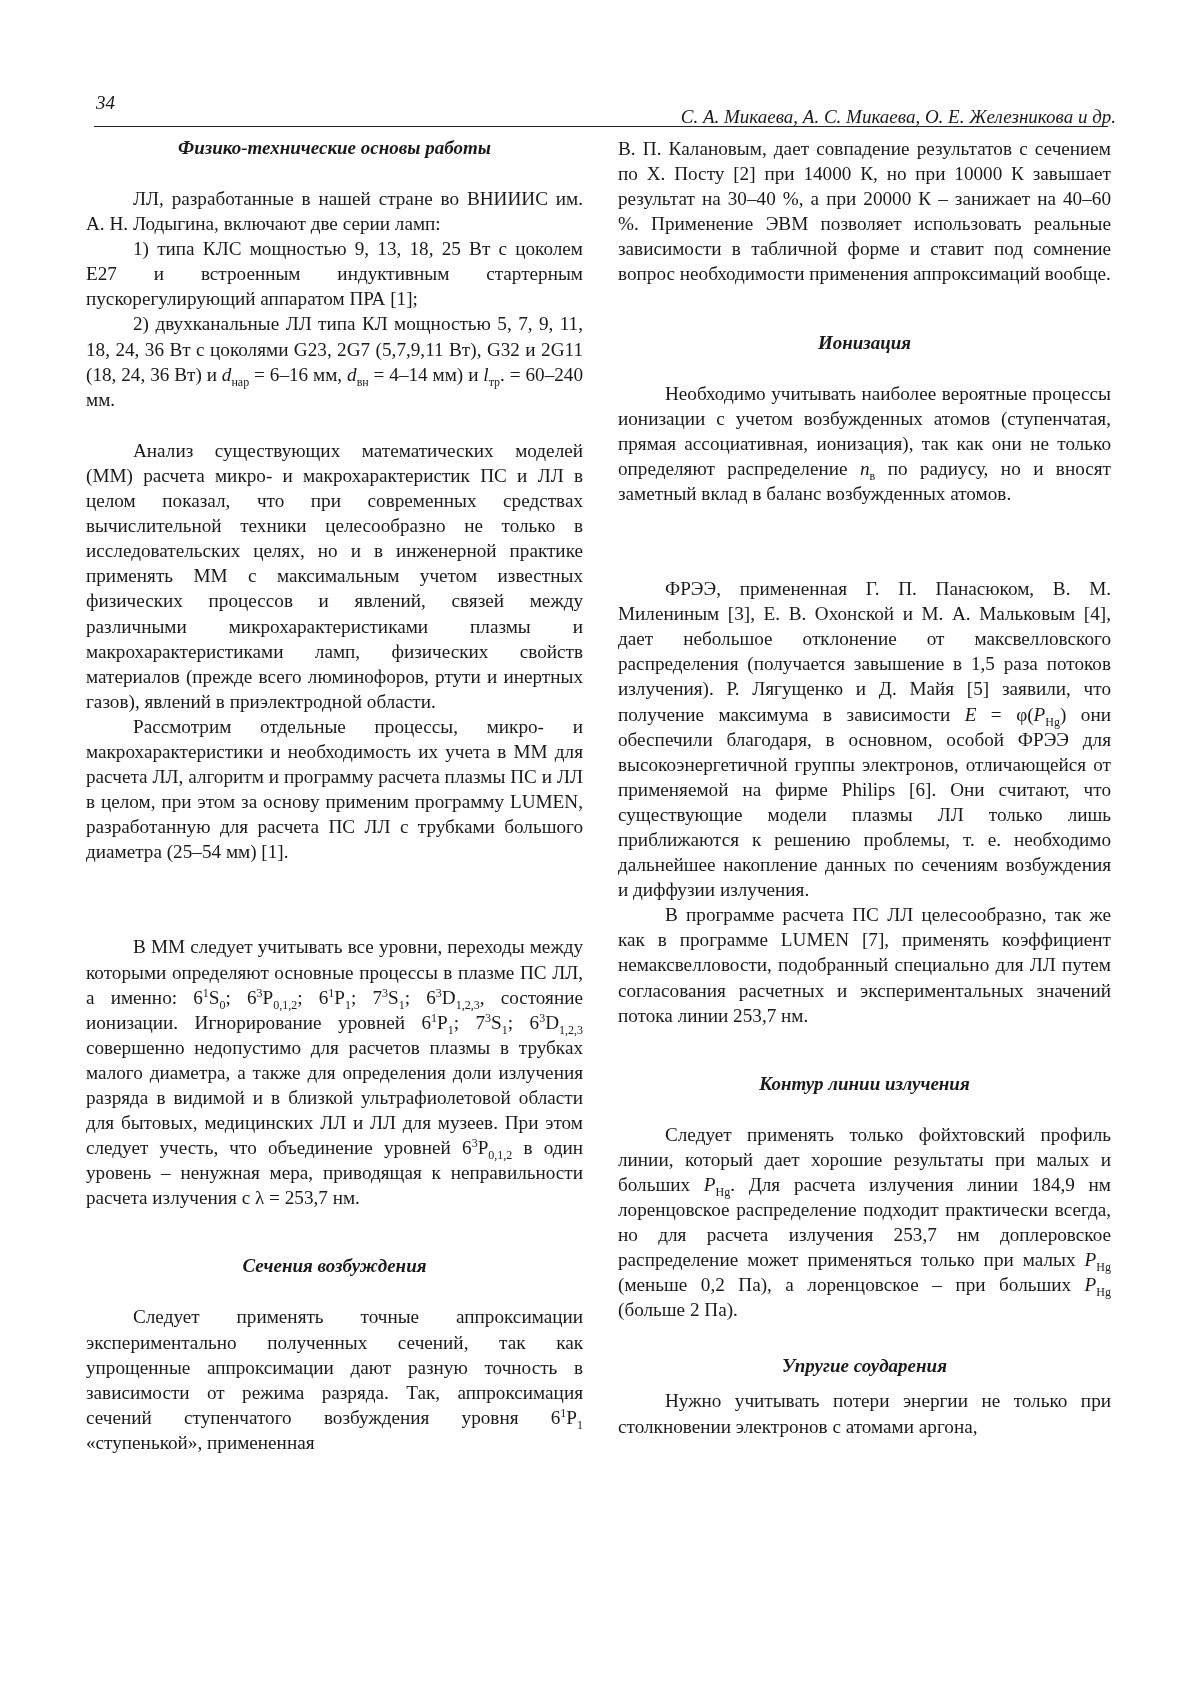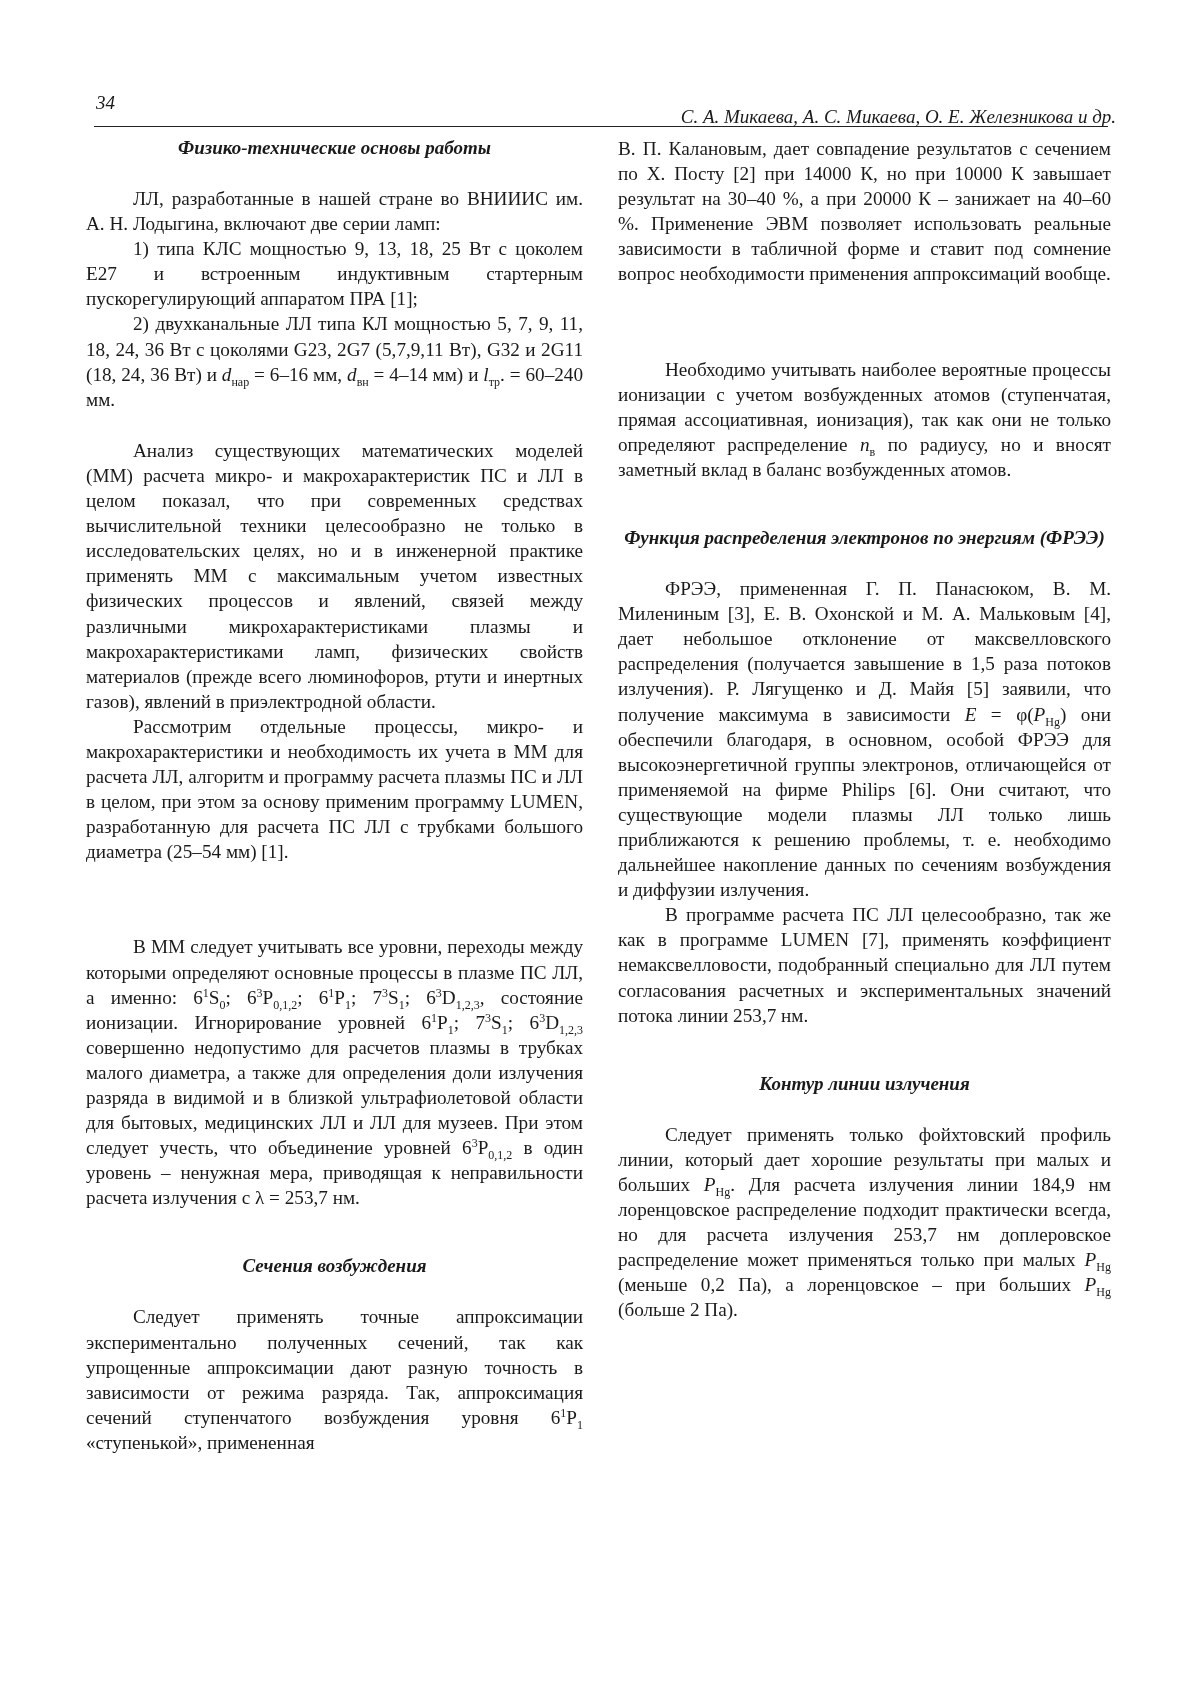--- a/index.html
+++ b/index.html
@@ -62,26 +62,28 @@
   <p><span>В ММ следует учитывать все уровни, переходы между которыми определяют основные процессы в плазме ПС ЛЛ, а именно: </span><span>6</span><sup>1</sup><span>S</span><sub>0</sub><span>; </span><span>6</span><sup>3</sup><span>P</span><sub>0,1,2</sub><span>; </span><span>6</span><sup>1</sup><span>P</span><sub>1</sub><span>; </span><span>7</span><sup>3</sup><span>S</span><sub>1</sub><span>; </span><span>6</span><sup>3</sup><span>D</span><sub>1,2,3</sub><span>, </span><span>состояние ионизации. Игнорирование уровней </span><span>6</span><sup>1</sup><span>P</span><sub>1</sub><span>; </span><span>7</span><sup>3</sup><span>S</span><sub>1</sub><span>; </span><span>6</span><sup>3</sup><span>D</span><sub>1,2,3</sub><span> совершенно недопустимо для расчетов плазмы в трубках малого диаметра, а также для определения доли излучения разряда в видимой и в близкой ультрафиолетовой области для бытовых, медицинских ЛЛ и ЛЛ для музеев. При этом следует учесть, что объединение уровней </span><span>6</span><sup>3</sup><span>P</span><sub>0,1,2</sub><span> в один уровень – ненужная мера, приводящая к неправильности расчета излучения с λ = 253,7 нм.</span></p>
   <div class="gap-l"></div>
   <h3 class="sub-title">Сечения возбуждения</h3>
   <div class="gap-s"></div>
   <p><span>Следует применять точные аппроксимации экспериментально полученных сечений, так как упрощенные аппроксимации дают разную точность в зависимости от режима разряда. Так, аппроксимация сечений ступенчатого возбуждения уровня </span><span>6</span><sup>1</sup><span>P</span><sub>1</sub><span> «ступенькой», примененная</span></p>
 </div>
 
 <div class="column col-right">
   <p class="no-indent">В. П. Калановым, дает совпадение результатов с сечением по Х. Посту [2] при 14000 К, но при 10000 К завышает результат на 30–40 %, а при 20000 К – занижает на 40–60 %. Применение ЭВМ позволяет использовать реальные зависимости в табличной форме и ставит под сомнение вопрос необходимости применения аппроксимаций вообще.</p>
   <div class="gap-l"></div>
+  <h3 class="sub-title">Ионизация</h3>
   <div class="gap-s"></div>
   <p><span>Необходимо учитывать наиболее вероятные процессы ионизации с учетом возбужденных атомов (ступенчатая, прямая ассоциативная, ионизация), так как они не только определяют распределение </span><i>n</i><sub>в</sub><span> по радиусу, но и вносят заметный вклад в баланс возбужденных атомов.</span></p>
   <div class="gap-l"></div>
-  <h3 class="sub-title">Функция распределения электронов по энергиям (ФРЭЭ)</h3>
   <div class="gap-s"></div>
   <p><span>ФРЭЭ, примененная Г. П. Панасюком, В. М. Милениным [3], Е. В. Охонской и М. А. Мальковым [4], дает небольшое отклонение от максвелловского распределения (получается завышение в 1,5 раза потоков излучения). Р. Лягущенко и Д. Майя [5] заявили, что получение максимума в зависимости </span><i>E</i><span> = φ(</span><i>P</i><sub>Hg</sub><span>)</span><span> они обеспечили благодаря, в основном, особой ФРЭЭ для высокоэнергетичной группы электронов, отличающейся от применяемой на фирме Philips [6]. Они считают, что существующие модели плазмы ЛЛ только лишь приближаются к решению проблемы, т. е. необходимо дальнейшее накопление данных по сечениям возбуждения и диффузии излучения.</span></p>
   <p>В программе расчета ПС ЛЛ целесообразно, так же как в программе LUMEN [7], применять коэффициент немаксвелловости, подобранный специально для ЛЛ путем согласования расчетных и экспериментальных значений потока линии 253,7 нм.</p>
   <div class="gap-l"></div>
   <h3 class="sub-title">Контур линии излучения</h3>
   <div class="gap-s"></div>
   <p><span>Следует применять только фойхтовский профиль линии, который дает хорошие результаты при малых и больших </span><i>P</i><sub>Hg</sub><span>. Для расчета излучения линии 184,9 нм лоренцовское распределение подходит практически всегда, но для расчета излучения 253,7 нм доплеровское распределение может применяться только при малых </span><i>P</i><sub>Hg</sub><span> (меньше 0,2 Па), а лоренцовское – при больших </span><i>P</i><sub>Hg</sub><span> (больше 2 Па).</span></p>
   <div class="gap-m"></div>
+  <h3 class="sub-title">Упругие соударения</h3>
   <div style="height:10px"></div>
+  <p>Нужно учитывать потери энергии не только при столкновении электронов с атомами аргона,</p>
 </div>
 
 </body></html>

